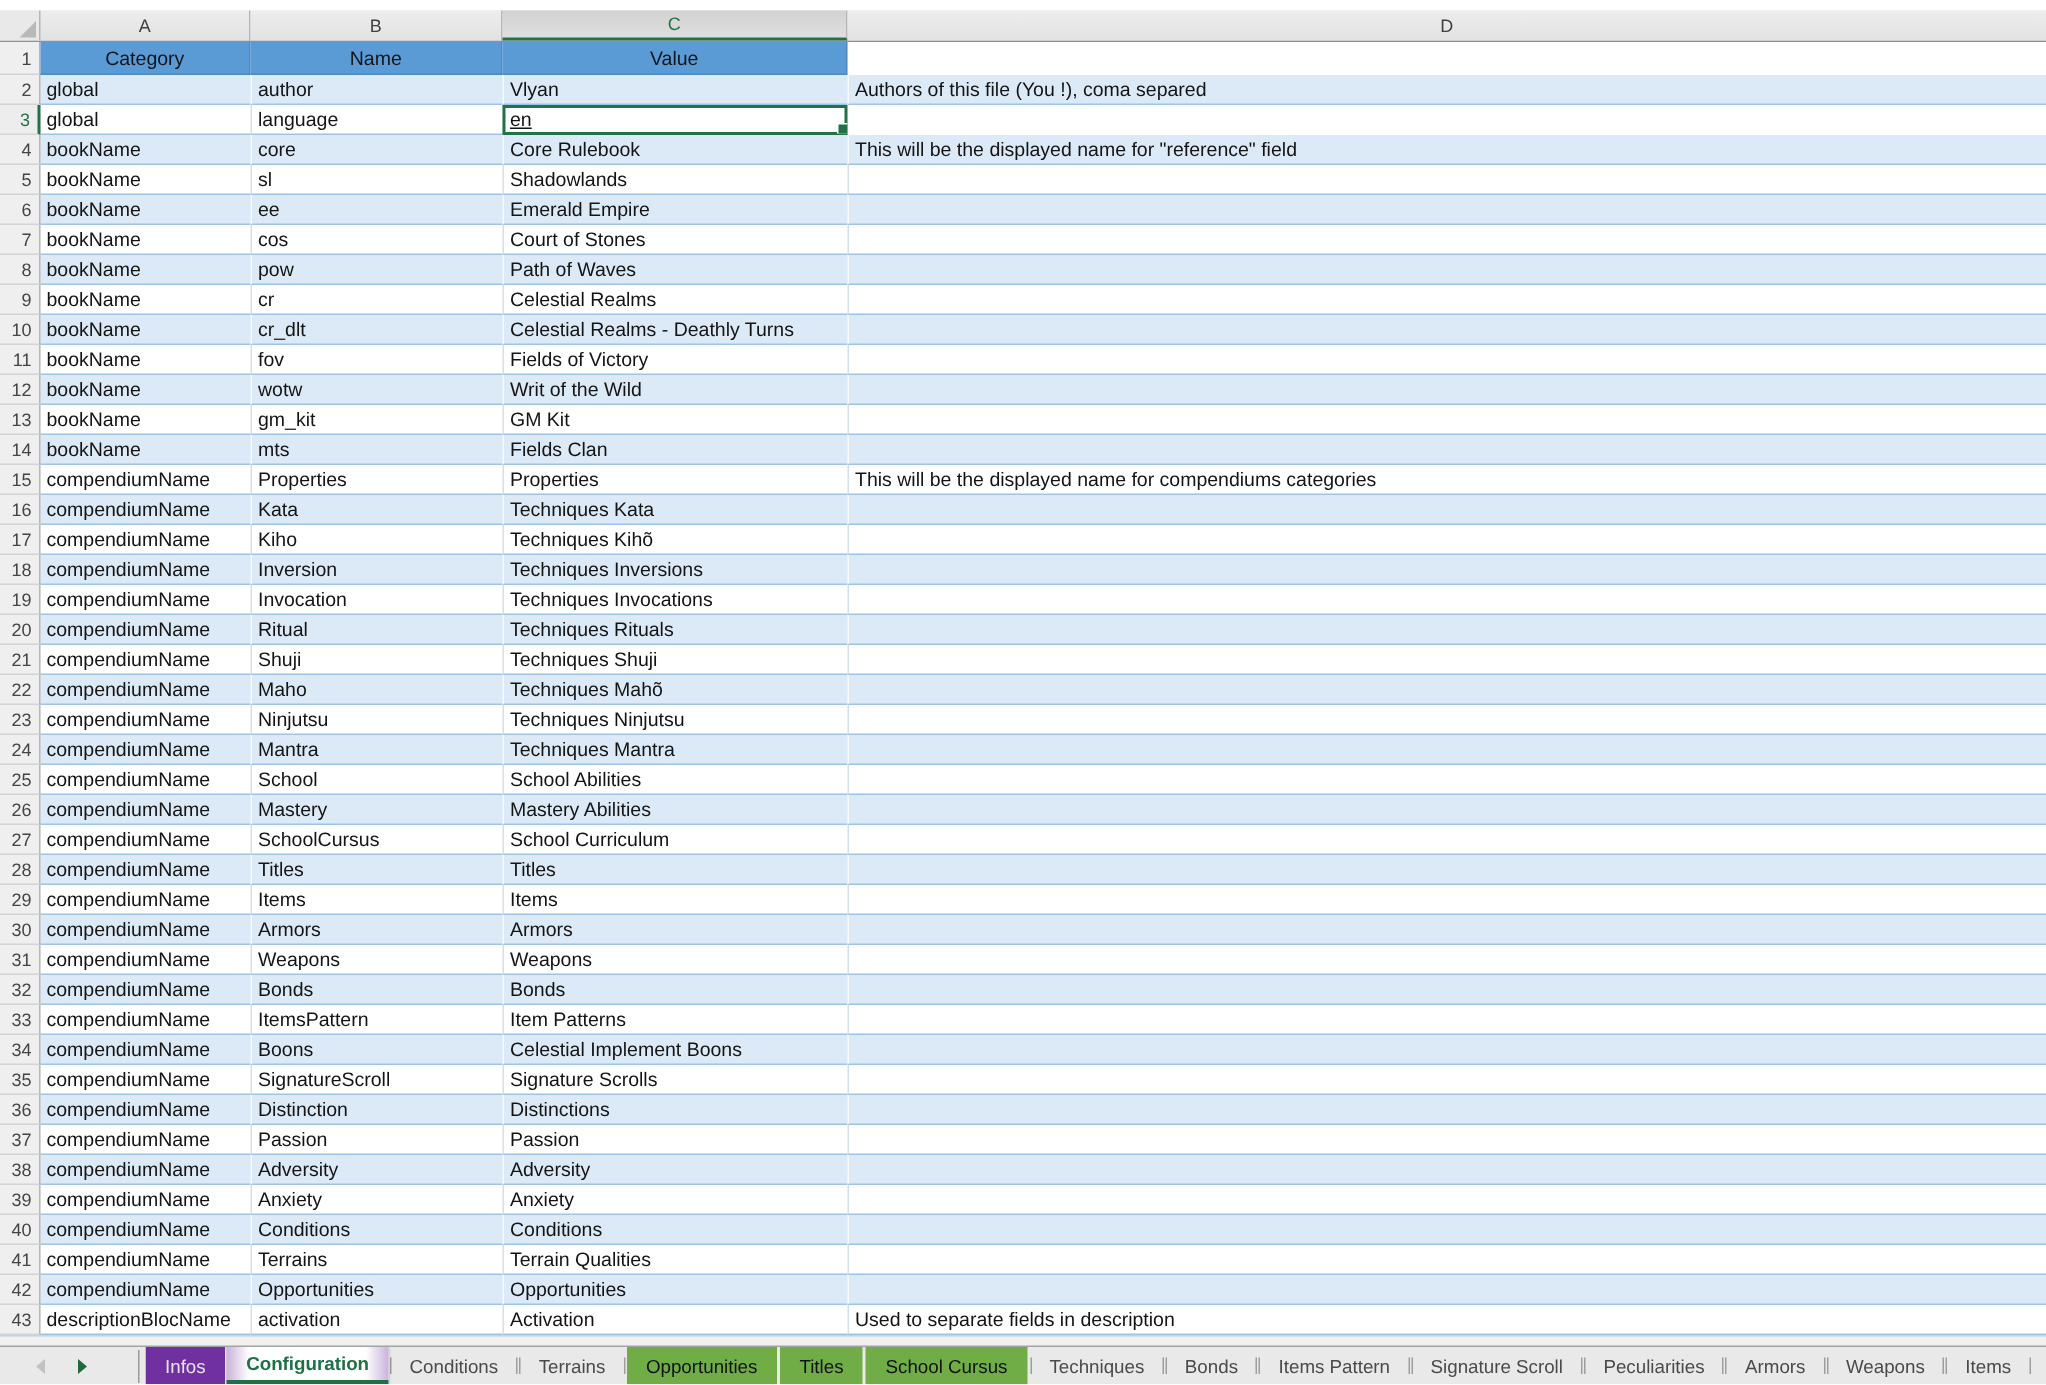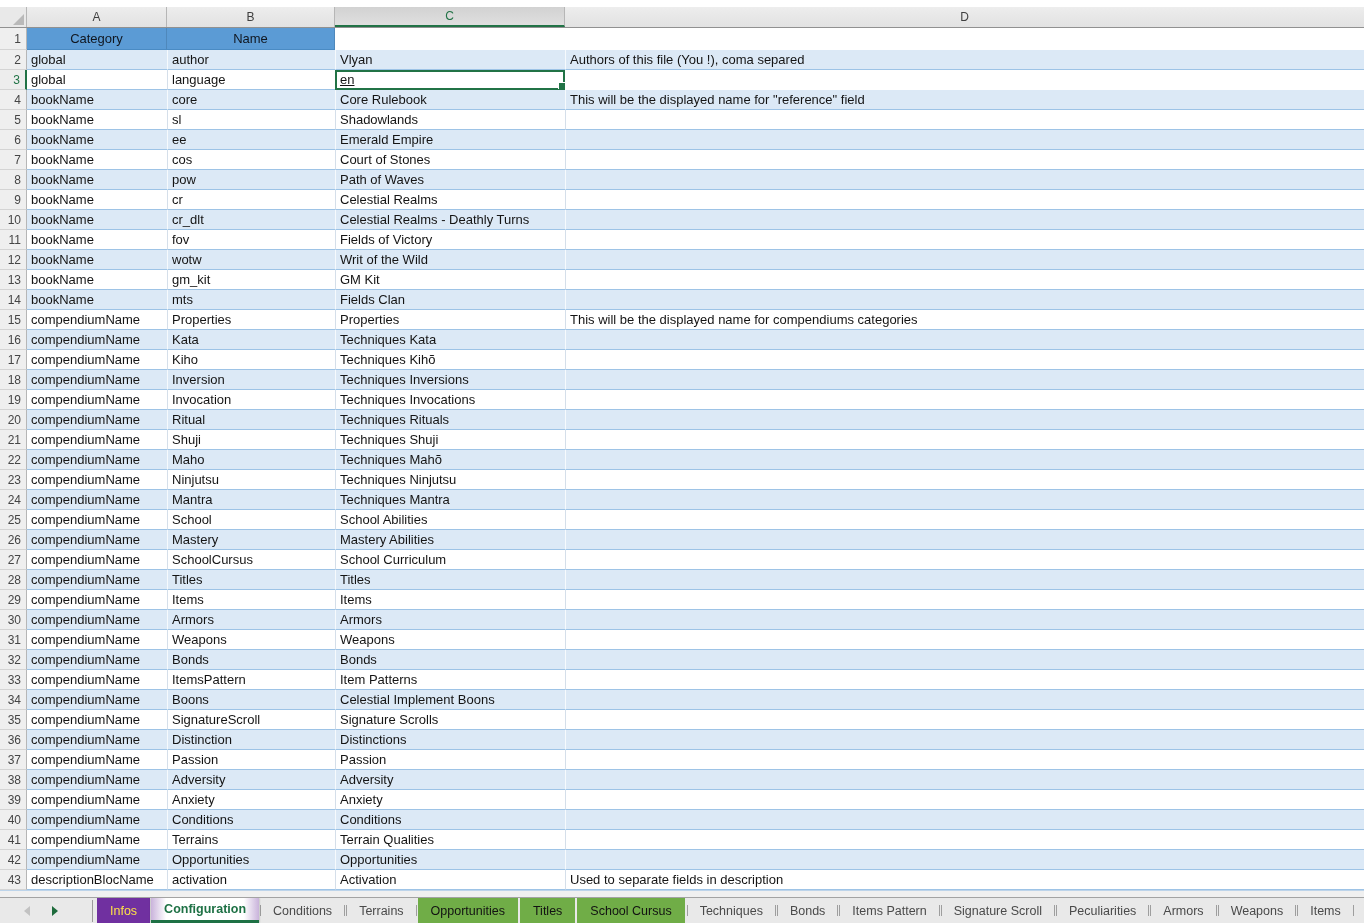--- a/index.html
+++ b/index.html
@@ -62,21 +62,21 @@
   .arrow.right { border-top:5px solid transparent; border-bottom:5px solid transparent;
                  border-left:6px solid #1E6B3C; }
   .tabs-sep { flex:0 0 1px; background:#9B9B9B; margin:2px 4px 1px 0; }
   .tabs { display:flex; align-items:stretch; flex:1; overflow:hidden; }
   .tab { display:flex; align-items:center; padding:0 13px; font-size:12.5px; color:#4a4a4a;
          white-space:nowrap; position:relative; margin-right:1px; }
   .tab:not(.tab-purple):not(.tab-green):not(.active)::after {
          content:""; position:absolute; right:0; top:7px; bottom:7px; width:1px; background:#9E9E9E; }
   .tab:not(.tab-purple):not(.tab-green):not(.active)::before {
          content:""; position:absolute; left:0; top:7px; bottom:7px; width:1px; background:#9E9E9E; }
-  .tab.tab-purple { background:#7030A0; color:#fde047; }
+  .tab.tab-purple { background:#7030A0; color:#e5e5e5; }
   .tab.tab-green  { background:#70AD47; color:#121212; margin-right:2px; }
   .tab.active { background:linear-gradient(90deg,#C9B3DB 0%,#ffffff 14%,#ffffff 86%,#C9B3DB 100%);
                 color:#1E7145; font-weight:bold; border-bottom:3px solid #1E7145;
                 box-shadow:0 0 2px rgba(0,0,0,0.35); z-index:2; }
 </style>
 </head>
 <body>
 
 <div class="app">
 
@@ -89,20 +89,21 @@
     <div class="colh w-a">A</div>
     <div class="colh w-b">B</div>
     <div class="colh w-c sel">C</div>
     <div class="colh w-d">D</div>
   </div>
 
   <div class="title-row">
     <div class="rowhead">1</div>
     <div class="hcell w-a">Category</div>
     <div class="hcell w-b">Name</div>
+    <div class="hcell w-c">Value</div>
   </div>
 
   <div class="rows">
 
       <div class="row band">
         <div class="rowhead">2</div>
         <div class="cell col-a w-a">global</div>
         <div class="cell col-b w-b">author</div>
         <div class="cell col-c w-c">Vlyan</div>
         <div class="cell col-d w-d">Authors of this file (You !), coma separed</div>

